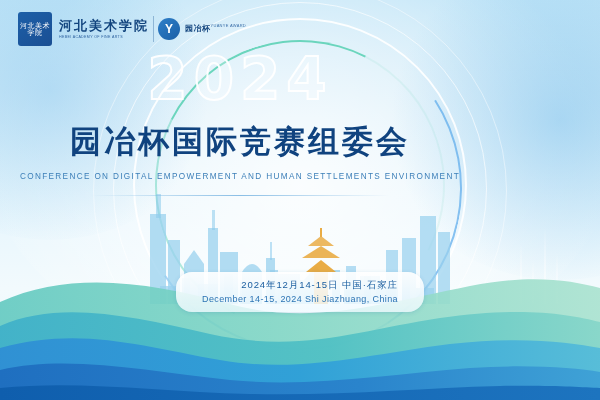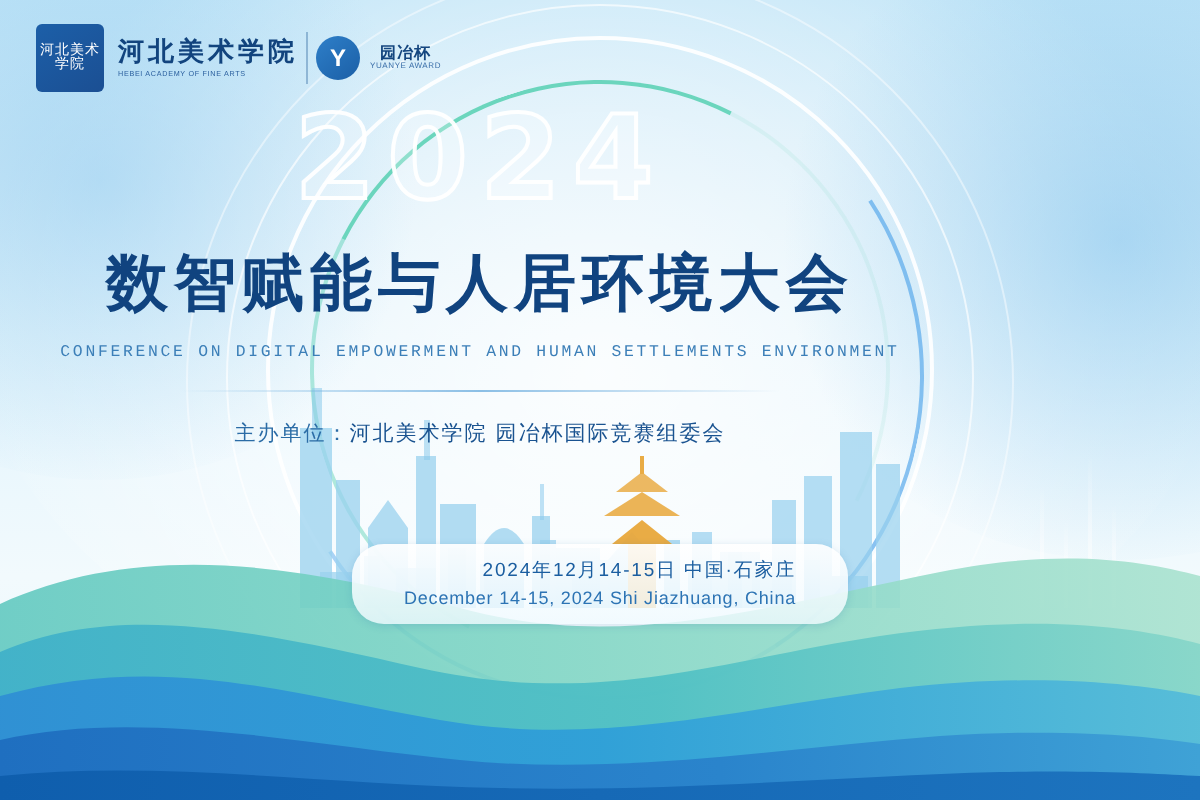--- a/index.html
+++ b/index.html
@@ -66,21 +66,21 @@
   .logo-words .cn{font-size:13px;font-weight:bold;color:#12447e;letter-spacing:2px;line-height:1.1;}
   .logo-words .en{font-size:3.6px;color:#2a5f9e;letter-spacing:.35px;line-height:1.2;margin-top:2px;white-space:nowrap;}
   .divider-v{width:1px;height:26px;background:rgba(30,90,150,.35);}
   .logo-cup{display:flex;align-items:center;gap:5px;}
   .cup-mark{
     width:22px;height:22px;border-radius:50%;
     background:linear-gradient(140deg,#2e7fc9,#1b5fa6);
     color:#fff;display:flex;align-items:center;justify-content:center;
     font-size:12px;font-weight:bold;
   }
-  .cup-words{display:flex;flex-direction:column;text-align:center;}
+  .cup-words{display:flex;flex-direction:row;text-align:center;}
   .cup-words .c1{font-size:8px;font-weight:bold;color:#14467f;letter-spacing:.5px;line-height:1.15;}
   .cup-words .c2{font-size:4px;color:#3a6ea8;letter-spacing:.3px;line-height:1.2;}
 
   
   #center{position:absolute;left:0;top:0;width:480px;text-align:center;}
   #year{
     margin-top:50px;
     font-family:"DejaVu Sans",sans-serif;
     font-size:58px;font-weight:bold;letter-spacing:6px;
     color:transparent;
@@ -90,21 +90,21 @@
   }
   #main-title{
     margin-top:16px;
     font-size:31px;font-weight:bold;letter-spacing:3px;
     color:#10437f;
     line-height:1.15;
   }
   #sub-en{
     margin-top:12px;
     font-size:8.2px;letter-spacing:1.35px;color:#3c7fb8;
-    font-family:Liberation Mono, monospace;
+    font-family:Liberation Sans, sans-serif;
   }
   #divider-h{
     width:300px;height:1px;margin:14px auto 0;
     background:linear-gradient(90deg,rgba(120,180,225,0),rgba(120,180,225,.85),rgba(120,180,225,0));
   }
   #host-line{margin-top:14px;font-size:10.5px;color:#1c5a96;letter-spacing:1px;}
   #host-line .lbl{color:#2b6ca6;}
   #host-line .org{color:#1a5390;}
 
   
@@ -239,26 +239,23 @@
       <div class="cup-mark">Y</div>
       <div class="cup-words">
         <div class="c1">园冶杯</div>
         <div class="c2">YUANYE  AWARD</div>
       </div>
     </div>
   </div>
 
   <div id="center">
     <div id="year">2024</div>
-    <div id="main-title">数智赋能与人居环境大会</div>
+    <div id="main-title">园冶杯国际竞赛组委会</div>
     <div id="sub-en">CONFERENCE ON DIGITAL EMPOWERMENT AND HUMAN SETTLEMENTS ENVIRONMENT</div>
     <div id="divider-h"></div>
-    <div id="host-line">
-      <span class="lbl">主办单位：</span><span class="org">河北美术学院  园冶杯国际竞赛组委会</span>
-    </div>
   </div>
 
   <div id="date-pill">
     <div class="cn">2024年12月14-15日   中国·石家庄</div>
     <div class="en">December 14-15, 2024 Shi Jiazhuang, China</div>
   </div>
 
 </div>
 
 </body></html>

